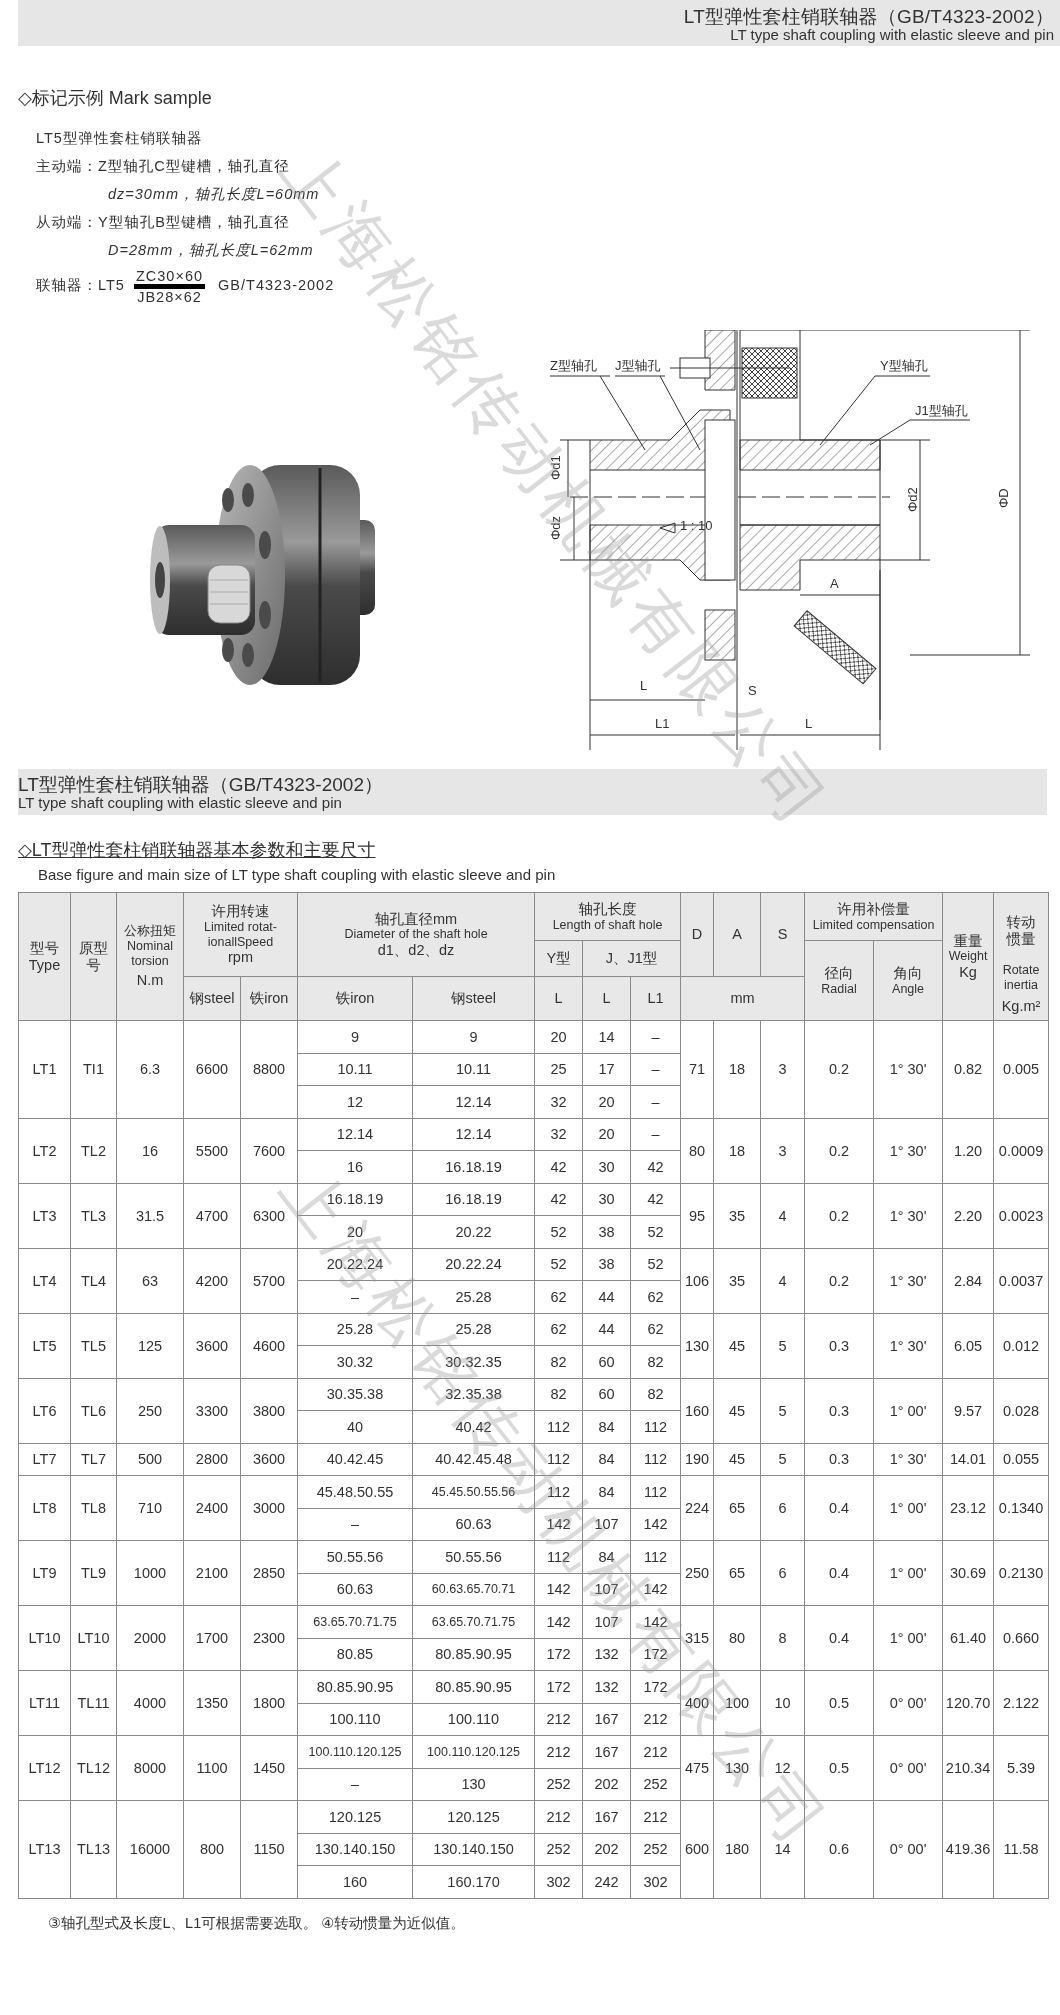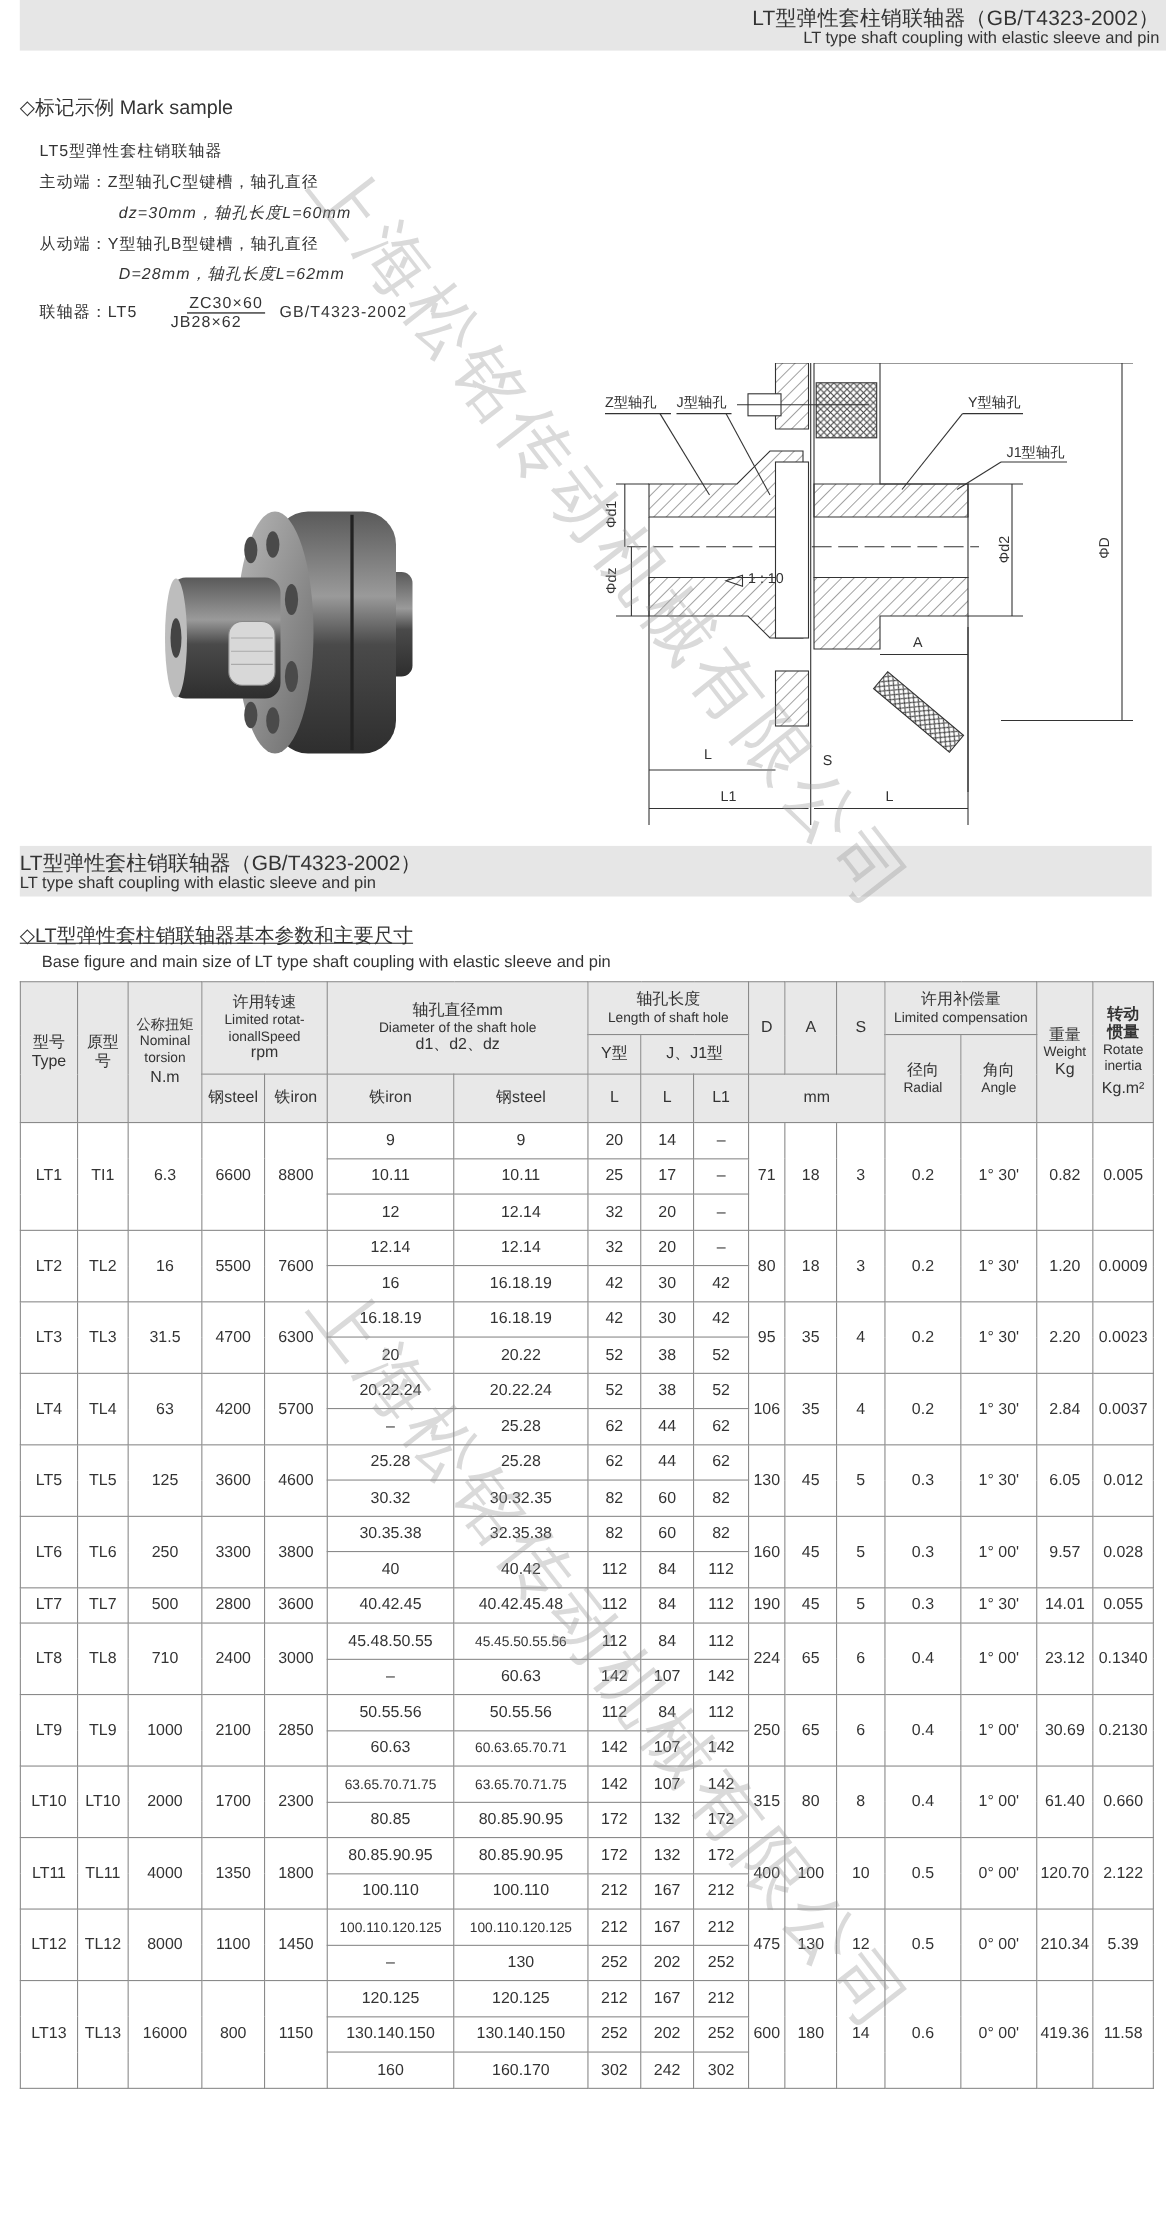--- a/index.html
+++ b/index.html
@@ -5,21 +5,21 @@
   * { box-sizing: border-box; margin: 0; padding: 0; }
   body { width: 1060px; height: 2015px; background: #ffffff; font-family: "Liberation Sans", "DejaVu Sans", sans-serif; color: #333; position: relative; overflow: hidden; }
   .header-band { position: absolute; left: 18px; top: 0; width: 1042px; height: 46px; background: #e6e6e6; }
   .header-band .t1 { position: absolute; right: 6px; top: 4px; font-size: 19px; color: #333; letter-spacing: 0.2px; }
   .header-band .t2 { position: absolute; right: 6px; top: 26px; font-size: 15px; color: #333; }
   .sec-title { position: absolute; font-size: 18px; color: #333; }
   .mark { position: absolute; left: 36px; top: 124px; font-size: 14.5px; line-height: 28px; color: #333; letter-spacing: 1px; }
   .mark .row { height: 28px; white-space: nowrap; }
   .mark .indent { padding-left: 72px; font-style: italic; }
   .frac { display: inline-block; vertical-align: middle; text-align: center; margin: 0 8px 0 4px; line-height: 16px; }
-  .frac .num { display: block; border-bottom: 1px solid #000000; padding: 0 2px; margin-left: 36px; }
+  .frac .num { display: block; border-bottom: 5px solid #000000; padding: 0 2px; }
   .frac .den { display: block; padding: 0 2px; }
   .photo { position: absolute; left: 130px; top: 440px; width: 270px; height: 250px; }
   .drawing { position: absolute; left: 530px; top: 330px; width: 520px; height: 420px; }
   .band2 { position: absolute; left: 18px; top: 769px; width: 1029px; height: 46px; background: #e6e6e6; }
   .band2 .t1 { position: absolute; left: 0; top: 3px; font-size: 19px; }
   .band2 .t2 { position: absolute; left: 0; top: 25px; font-size: 15px; }
   .sub-en { position: absolute; left: 38px; top: 866px; font-size: 15px; color: #333; }
   table.spec { position: absolute; left: 18px; top: 892px; border-collapse: collapse; table-layout: fixed; width: 1029px; }
   table.spec td, table.spec th { border: 1px solid #8a8a8a; text-align: center; vertical-align: middle; font-size: 14.5px; color: #333; font-weight: normal; padding: 0; overflow: hidden; white-space: nowrap; }
   table.spec th { background: #e8e8e8; line-height: 1.15; }
@@ -230,21 +230,21 @@
       <th colspan="2">
           <span class="cn">许用补偿量</span>
           <span class="en">Limited compensation</span>
         </th>
       <th rowspan="3">
           <span class="cn">重量</span>
           <span class="en">Weight</span>
           <span class="cn">Kg</span>
         </th>
       <th rowspan="3">
-          <span class="cn" style="white-space:normal;width:34px;margin:0 auto;font-weight:bold;">转动惯量</span>
+          <span class="cn" style="white-space:normal;width:34px;margin:16px auto;">转动惯量</span>
           <span class="en">Rotate</span>
           <span class="en">inertia</span>
           <span class="cn" style="margin-top:6px">Kg.m²</span>
         </th>
     </tr>
     <tr style="height:36px">
       <th>Y型</th>
       <th colspan="2">J、J1型</th>
       <th rowspan="2">
           <span class="cn">径向</span>
@@ -609,16 +609,17 @@
         <td>160</td>
         <td>160.170</td>
         <td>302</td>
         <td>242</td>
         <td>302</td>
       </tr>
     </tbody>
 </table>
 
 <div class="notes">
+  <div class="indent">③轴孔型式及长度L、L1可根据需要选取。 ④转动惯量为近似值。</div>
 </div>
 
 <div class="wm" style="left:330px; top:130px;">上海松铭传动机械有限公司</div>
 <div class="wm" style="left:330px; top:1150px;">上海松铭传动机械有限公司</div>
 
 </body></html>

